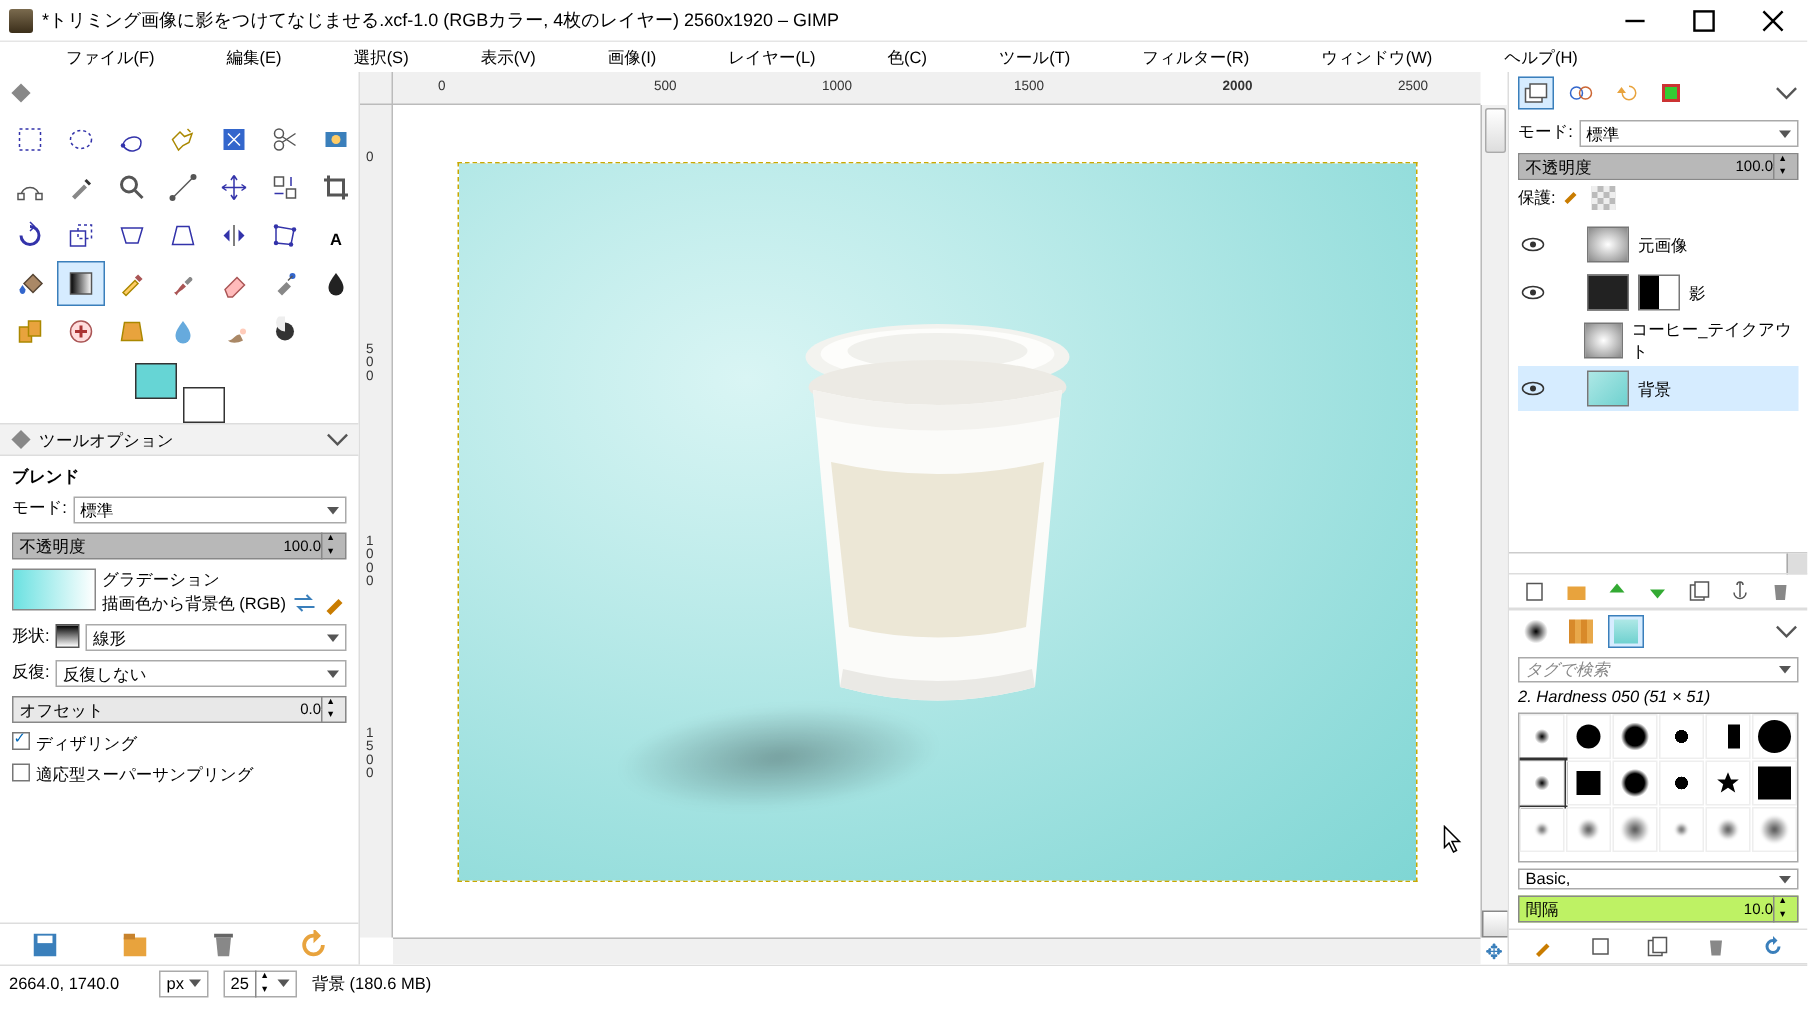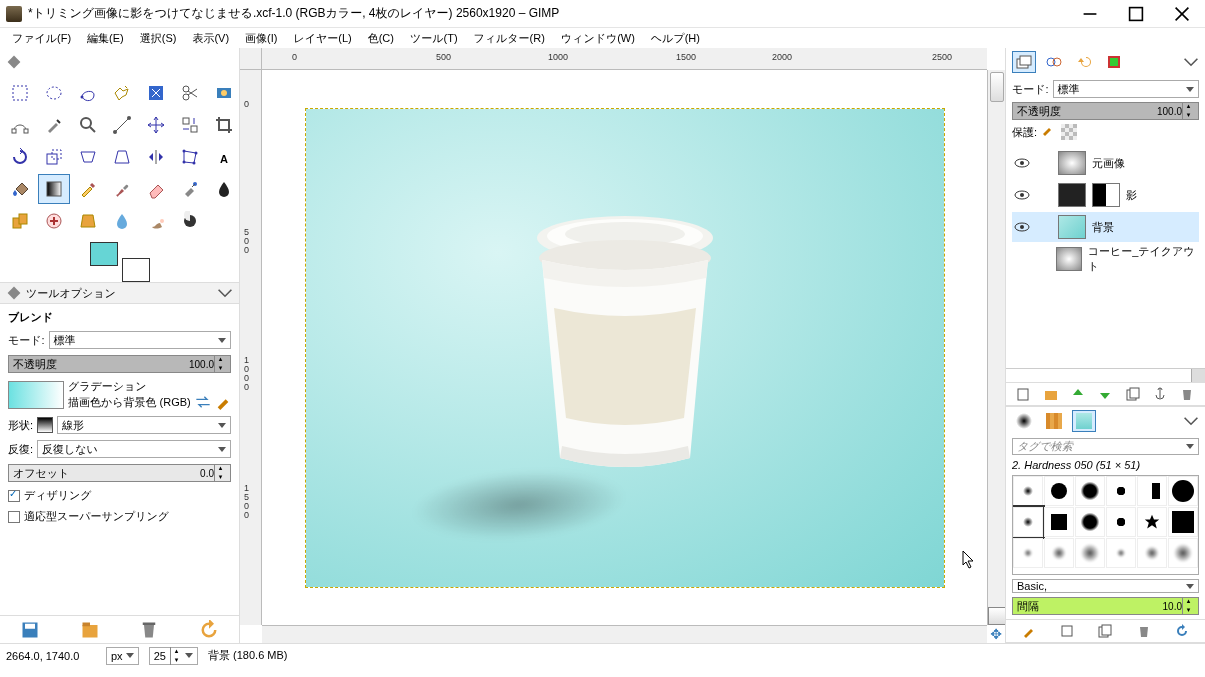--- a/index.html
+++ b/index.html
@@ -5,39 +5,39 @@
 * { margin:0; padding:0; box-sizing:border-box; font-family:"Meiryo UI","MS PGothic",sans-serif; font-size:11px; }
 html,body { width:1205px; height:677px; background:#fff; overflow:hidden; }
 
 .titlebar { height:28px; display:flex; align-items:center; padding:0 0 0 6px; border-bottom:1px solid #e5e5e5; }
 .titlebar .gimp-ico { width:16px; height:16px; margin-right:6px; background:linear-gradient(#7a6a4e,#3b2e1a); border-radius:2px; }
 .title-text { flex:1; font-size:12px; }
 .winbtns { display:flex; }
 .winbtn { width:46px; height:28px; display:flex; align-items:center; justify-content:center; }
 
 .menubar { height:20px; display:flex; align-items:center; padding:0 4px; }
-.menubar span { padding:2px 8px; }
+.menubar span { padding:2px 8px;margin-left:32px; }
 
 .main { display:flex; height:595px; }
 .leftpanel { width:240px; display:flex; flex-direction:column; border-right:1px solid #ddd; }
 .center { flex:1; display:flex; flex-direction:column; background:#fff; }
 .rightpanel { width:200px; display:flex; flex-direction:column; border-left:1px solid #ddd; }
 
 .toolbox-head { height:28px; display:flex; align-items:center; justify-content:space-between; padding:0 6px; }
 .toolgrid { display:grid; grid-template-columns:repeat(7,32px); grid-auto-rows:30px; gap:2px; padding:2px 4px; }
 .tool { width:32px; height:30px; display:flex; align-items:center; justify-content:center; border:1px solid transparent; }
 .tool.sel { border:1px solid #3a7fbb; background:#d6ecff; }
 .tool svg { width:20px; height:20px; }
 .fgbg { position:relative; width:60px; height:40px; margin:4px 0 0 90px; }
 .fgbg .fg { position:absolute; width:28px; height:24px; left:0; top:0; background:#66d5d5; border:1px solid #333; }
 .fgbg .bg { position:absolute; width:28px; height:24px; right:0; bottom:0; background:#fff; border:1px solid #333; }
 
 .dock-title { height:22px; display:flex; align-items:center; justify-content:space-between; padding:0 6px; background:#f2f2f2; border-top:1px solid #ddd; border-bottom:1px solid #ddd; }
 .opt-body { padding:6px 8px; display:flex; flex-direction:column; gap:6px; font-size:11px; }
-.row { display:flex; align-items:center; gap:4px; }
+.row { display:flex; gap:4px; }
 .row label { white-space:nowrap; }
 .sel-box { flex:1; height:18px; border:1px solid #aaa; background:#fff; display:flex; align-items:center; padding:0 4px; justify-content:space-between; }
 .chev { width:0; height:0; border-left:4px solid transparent; border-right:4px solid transparent; border-top:5px solid #555; }
 .slider { height:18px; background:linear-gradient(to right,#b8b8b8,#b8b8b8); border:1px solid #888; display:flex; align-items:center; justify-content:space-between; padding:0 4px; position:relative; }
 .slider .val { font-size:10px; }
 .minibtns { width:12px; display:flex; flex-direction:column; }
 .minibtn { height:9px; font-size:7px; text-align:center; border-left:1px solid #888; line-height:8px; }
 .grad-prev { width:56px; height:28px; background:linear-gradient(to right,#6be1e1,#fff); border:1px solid #888; }
 .chk { width:12px; height:12px; border:1px solid #777; background:#fff; position:relative; }
 .chk.on::after { content:"✓"; position:absolute; font-size:10px; left:0; top:-3px; color:#0067b8; }
@@ -448,21 +448,21 @@
   </div>
 
   <div class="center">
     <div class="canvas-wrap">
       <div class="ruler-corner"></div>
       <div class="ruler-h" id="rulerh">
           <span style="left: 30px; top: 4px;">0</span>
           <span style="left: 174px; top: 4px;">500</span>
           <span style="left: 286px; top: 4px;">1000</span>
           <span style="left: 414px; top: 4px;">1500</span>
-          <span style="left: 510px; top: 4px;">2000</span>
+          <span style="left: 553px; top: 4px; font-weight: bold;">2000</span>
           <span style="left: 670px; top: 4px;">2500</span>
         </div>
       <div class="ruler-v" id="rulerv">
           <span style="white-space: pre; line-height: 9px; top: 30px; left: 4px;">0</span>
           <span style="white-space: pre; line-height: 9px; top: 158px; left: 4px;">5
 0
 0</span>
           <span style="white-space: pre; line-height: 9px; top: 286px; left: 4px;">1
 0
 0
@@ -569,34 +569,34 @@
         <div class="layer">
           <svg class="eye" viewBox="0 0 16 16">
             <ellipse cx="8" cy="8" rx="7" ry="4" fill="none" stroke="#333"></ellipse>
             <circle cx="8" cy="8" r="2" fill="#333"></circle>
           </svg>
           <span style="width:16px"></span>
           <div class="thumb " style="background:#222"></div>
           <div class="thumb mask"></div>
           <span>影</span>
         </div>
-        <div class="layer sel">
-          <svg class="eye" viewBox="0 0 16 16">
-            <ellipse cx="8" cy="8" rx="7" ry="4" fill="none" stroke="#333"></ellipse>
-            <circle cx="8" cy="8" r="2" fill="#333"></circle>
-          </svg>
-          <span style="width:16px"></span>
-          <div class="thumb bg" style=""></div>
-          <span>背景</span>
-        </div>
         <div class="layer">
           <span class="eye"></span>
           <span style="width:16px"></span>
           <div class="thumb " style="background:radial-gradient(#fff,#888)"></div>
           <span>コーヒー_テイクアウト</span>
+        </div>
+        <div class="layer sel">
+          <svg class="eye" viewBox="0 0 16 16">
+            <ellipse cx="8" cy="8" rx="7" ry="4" fill="none" stroke="#333"></ellipse>
+            <circle cx="8" cy="8" r="2" fill="#333"></circle>
+          </svg>
+          <span style="width:16px"></span>
+          <div class="thumb bg" style=""></div>
+          <span>背景</span>
         </div>
       </div>
     <div style="height:14px;border-top:1px solid #ccc;display:flex">
         <div style="flex:1"></div>
         <div style="width:14px;height:14px;background:#ddd;border-left:1px solid #aaa"></div>
       </div>
     <div class="layer-btns">
       <svg viewBox="0 0 14 14">
           <rect x="1" y="2" width="10" height="11" fill="#fff" stroke="#555"></rect>
         </svg>

